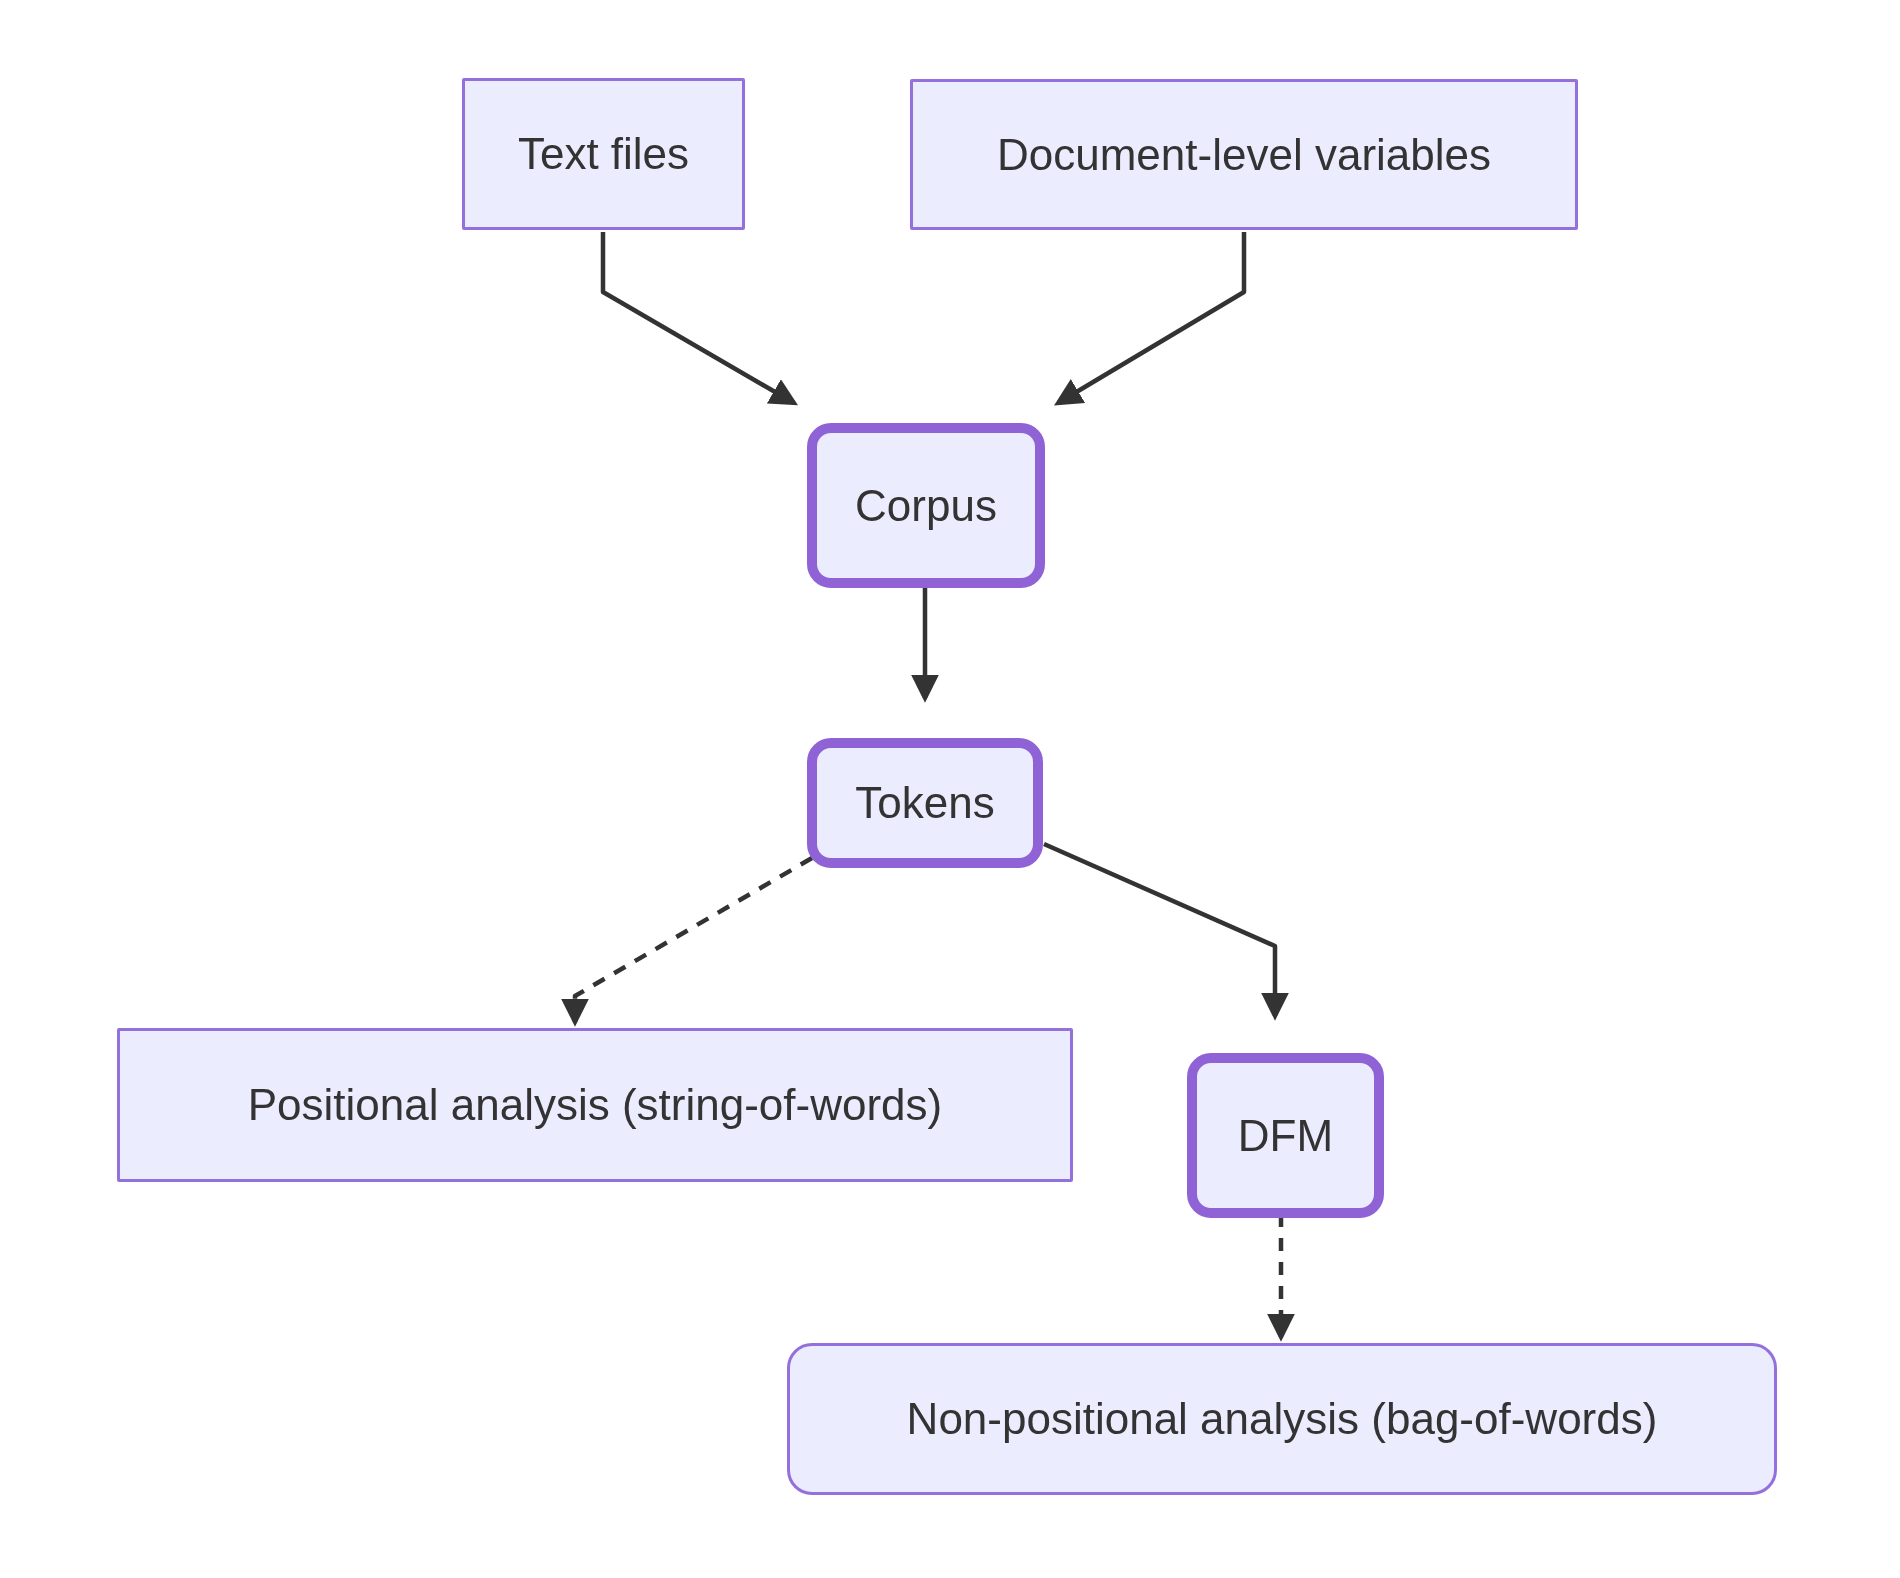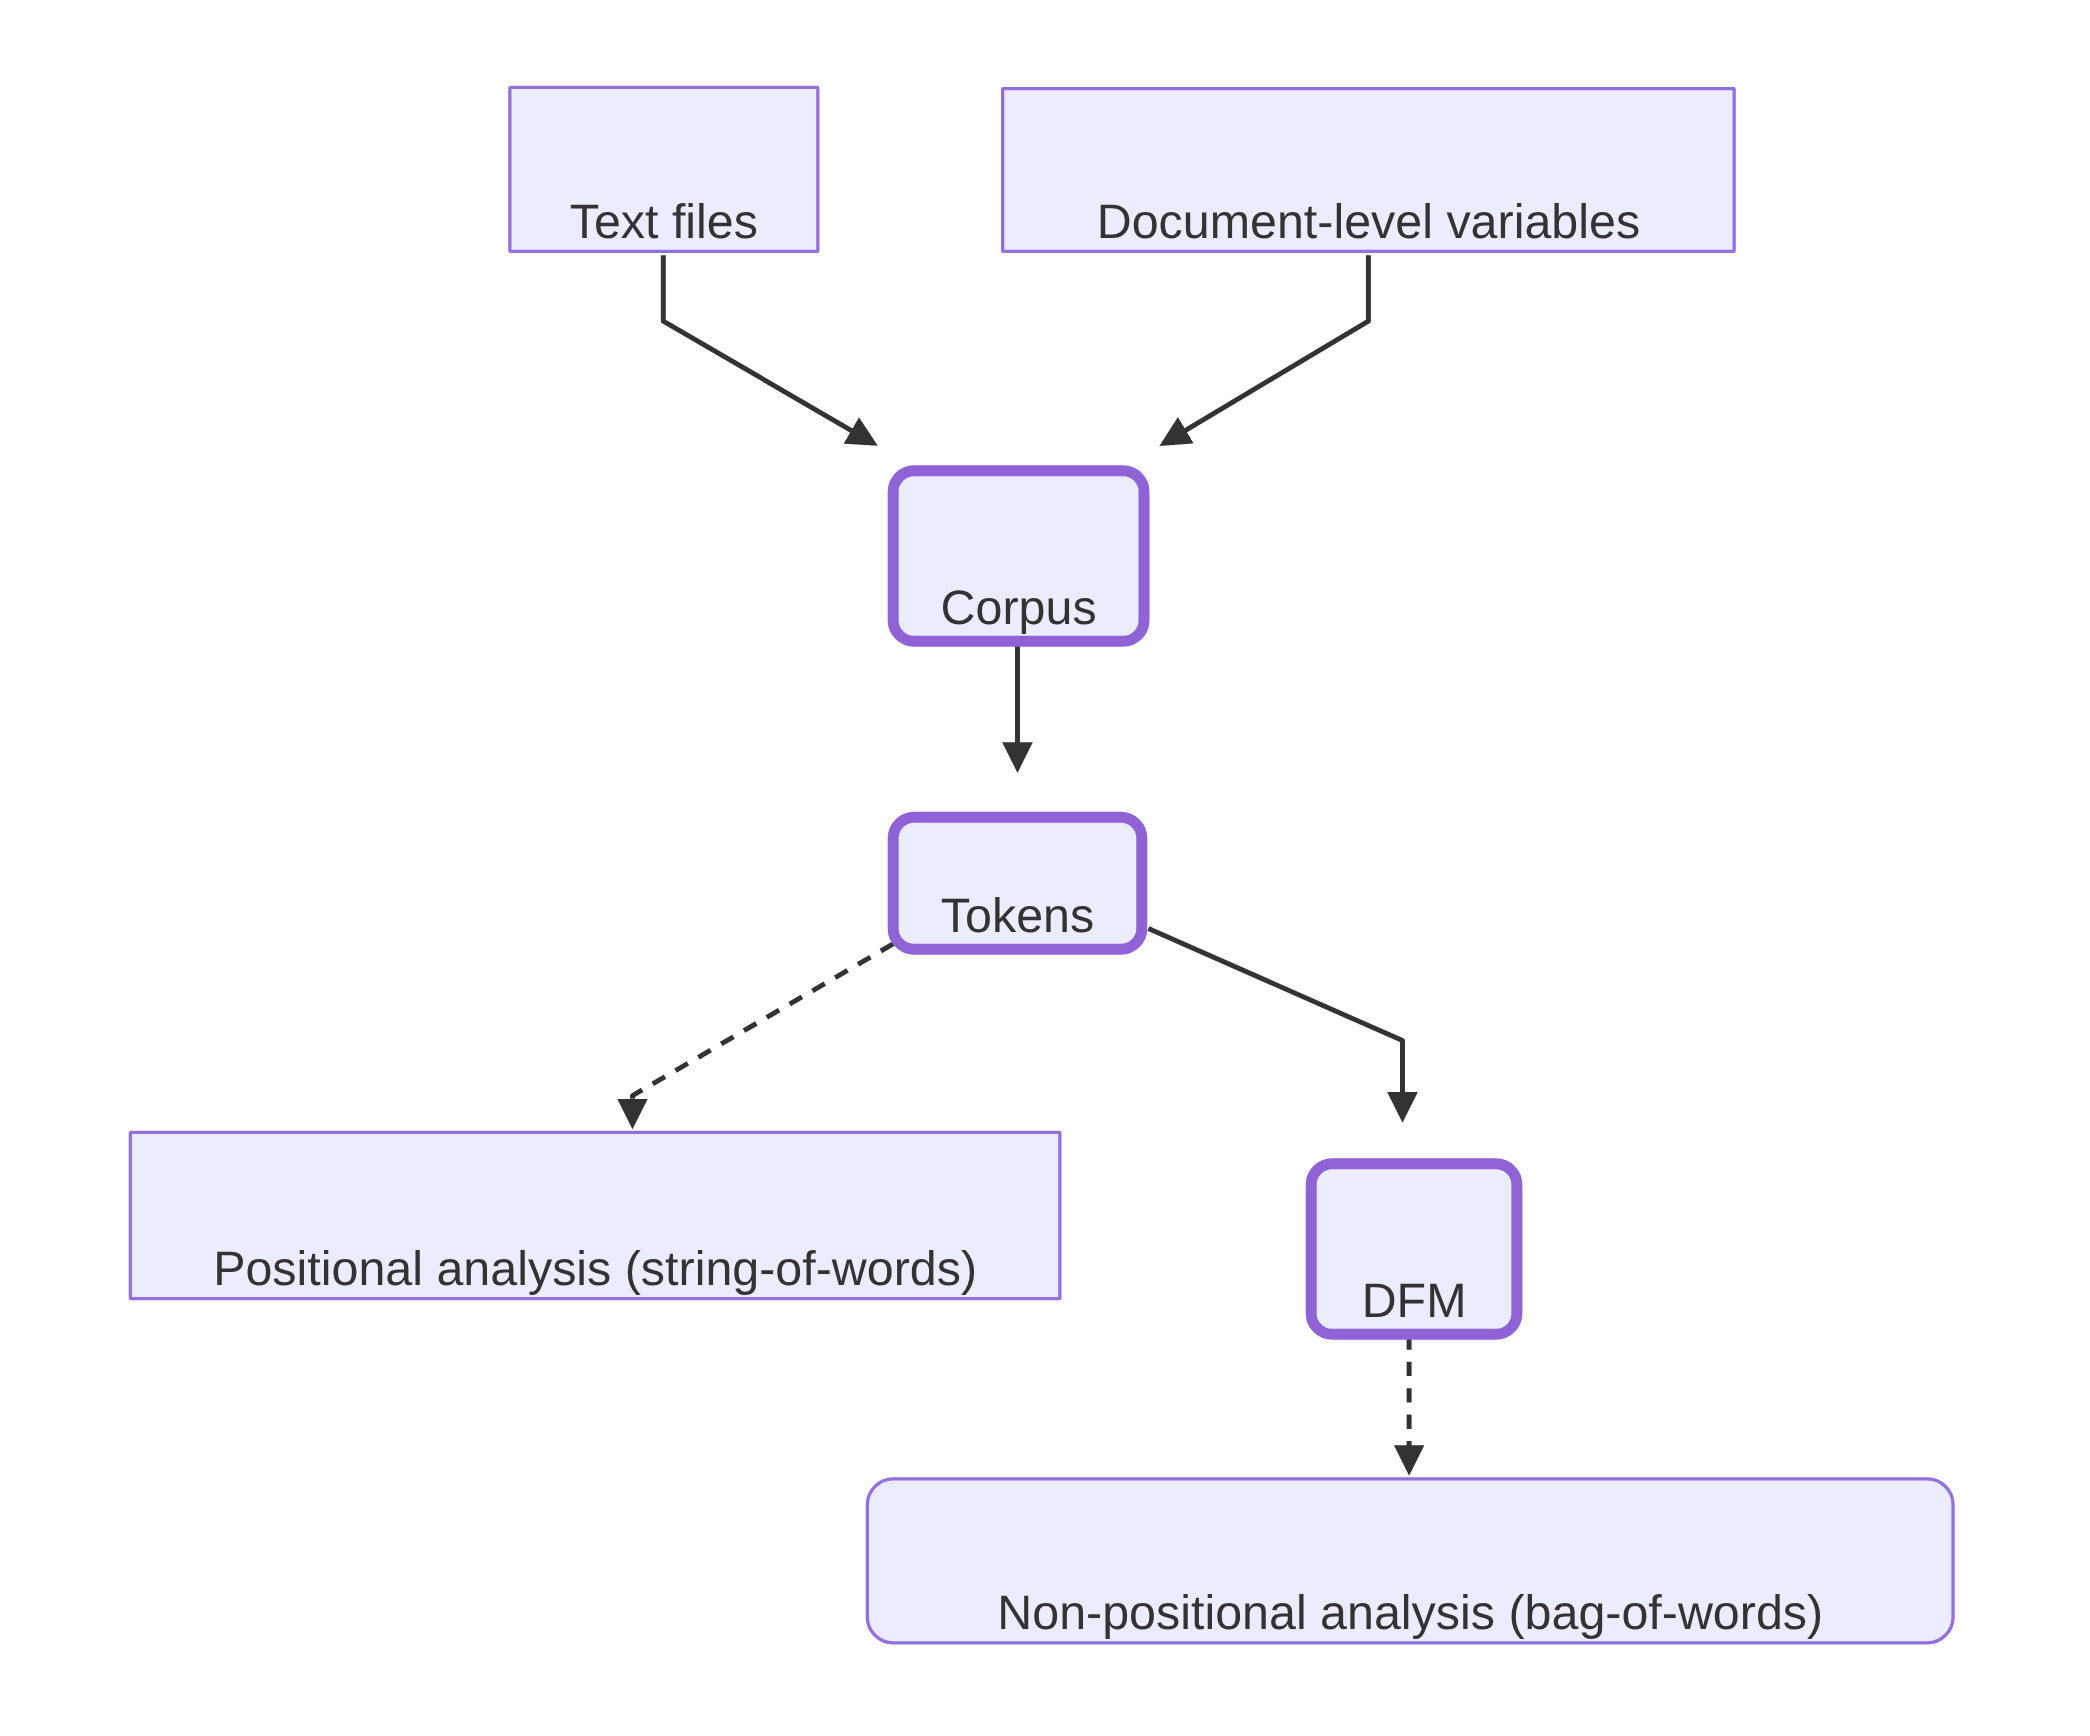--- a/index.html
+++ b/index.html
@@ -30,21 +30,21 @@
   .edge.dashed {
     stroke-dasharray: 13 11;
   }
   .node {
     position: absolute;
     box-sizing: border-box;
     background: #ECECFF;
     border: 3px solid #9370DB;
     border-radius: 2px;
     display: flex;
-    align-items: flex-end;
+    align-items: center;
     justify-content: center;
     color: #333333;
     font-size: 44px;
     white-space: nowrap;
     text-align: center;
   }
   .node.emph {
     border: 10px solid #8F62D6;
     border-radius: 24px;
     margin-top: 31px;
@@ -78,21 +78,21 @@
       </div>
       <div class="node" style="left: 910px; top: 79px; width: 668px; height: 151px;">
         <span class="label">Document-level variables</span>
       </div>
       <div class="node emph" style="left: 807px; top: 392px; width: 238px; height: 165px;">
         <span class="label">Corpus</span>
       </div>
       <div class="node emph" style="left: 807px; top: 707px; width: 236px; height: 130px;">
         <span class="label">Tokens</span>
       </div>
-      <div class="node" style="left: 117px; top: 1028px; width: 848px; height: 154px;">
+      <div class="node" style="left: 117px; top: 1028px; width: 956px; height: 154px;">
         <span class="label">Positional analysis (string-of-words)</span>
       </div>
       <div class="node emph" style="left: 1187px; top: 1022px; width: 197px; height: 165px;">
         <span class="label">DFM</span>
       </div>
       <div class="node" style="left: 787px; top: 1343px; width: 990px; height: 152px; border-radius: 25px;">
         <span class="label">Non-positional analysis (bag-of-words)</span>
       </div>
     </div>
 </div>

